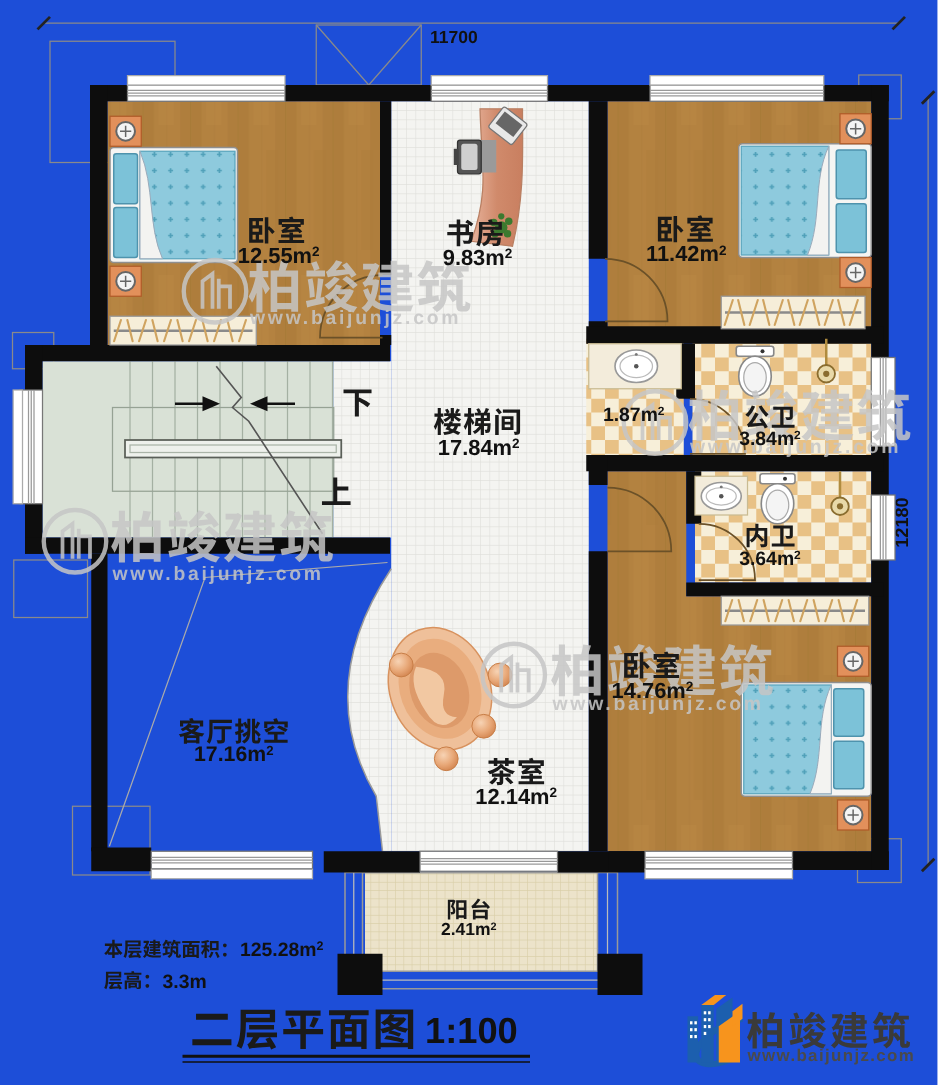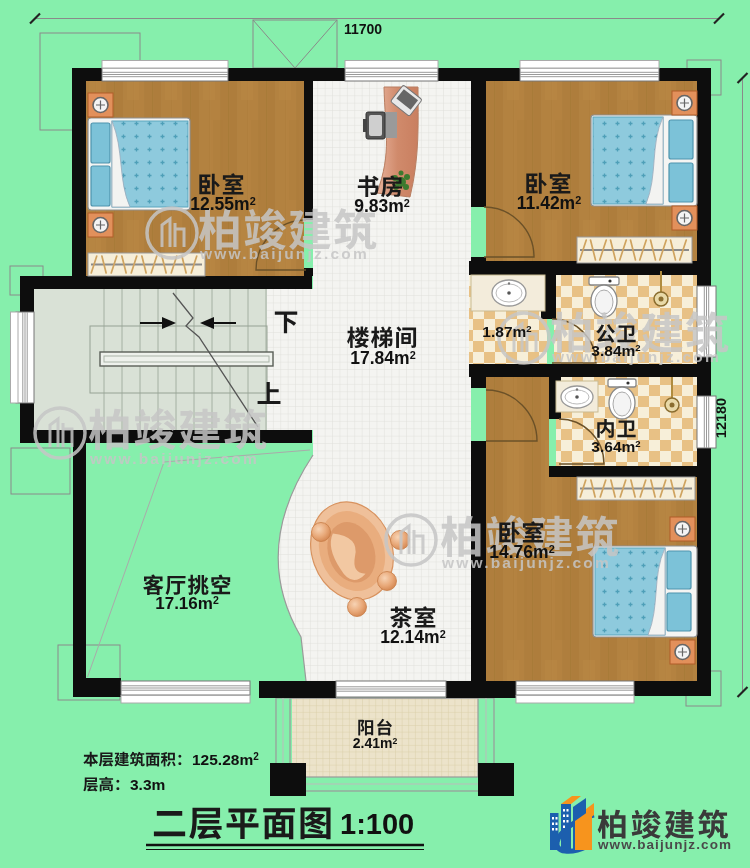--- a/index.html
+++ b/index.html
@@ -1,14 +1,14 @@
 <!DOCTYPE html>
 <html><head><meta charset="utf-8"><style>
 html,body{margin:0;padding:0;background:#ffffff;}
-#page{position:relative;width:750px;height:868px;background:#86efac;overflow:hidden;}
+#page{position:relative;width:750px;height:868px;background:#1d4ed8;overflow:hidden;}
 svg text{font-family:"Liberation Sans",sans-serif;}
 </style></head><body>
 <div id="page">
 <svg width="750" height="868" viewBox="0 0 750 868" xmlns="http://www.w3.org/2000/svg">
 <defs>
 <pattern id="tile" width="7.4" height="7.4" patternUnits="userSpaceOnUse">
  <rect width="7.4" height="7.4" fill="#f4f4f1"></rect>
  <path d="M7.4 0V7.4H0" fill="none" stroke="#e0e0dc" stroke-width="1"></path>
 </pattern>
 <pattern id="wood" width="38" height="220" patternUnits="userSpaceOnUse">

